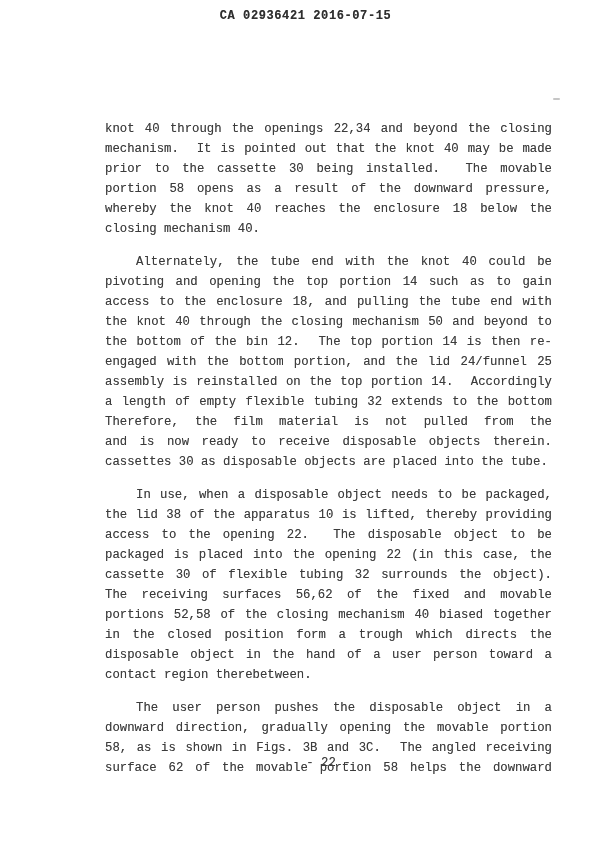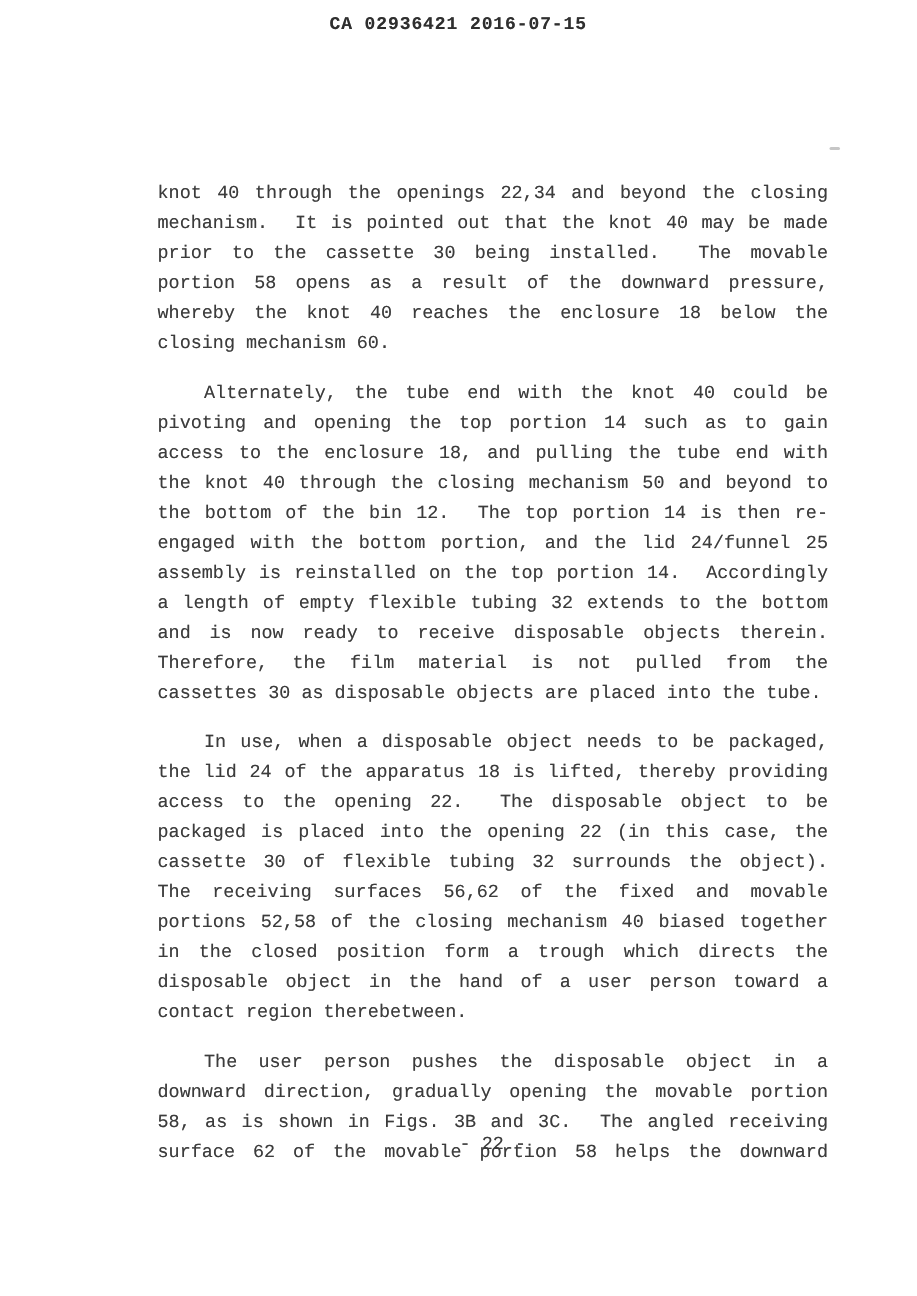--- a/index.html
+++ b/index.html
@@ -78,38 +78,38 @@
 
   <div class="speck"></div>
 
   <div class="body-text" id="text-body">
       <div class="para">
         <div class="line">knot 40 through the openings 22,34 and beyond the closing</div>
         <div class="line">mechanism.  It is pointed out that the knot 40 may be made</div>
         <div class="line">prior to the cassette 30 being installed.  The movable</div>
         <div class="line">portion 58 opens as a result of the downward pressure,</div>
         <div class="line">whereby the knot 40 reaches the enclosure 18 below the</div>
-        <div class="line last">closing mechanism 60.</div>
+        <div class="line last">closing mechanism 40.</div>
       </div>
       <div class="para">
         <div class="line first-indent">Alternately, the tube end with the knot 40 could be</div>
         <div class="line">pivoting and opening the top portion 14 such as to gain</div>
         <div class="line">access to the enclosure 18, and pulling the tube end with</div>
         <div class="line">the knot 40 through the closing mechanism 50 and beyond to</div>
         <div class="line">the bottom of the bin 12.  The top portion 14 is then re-</div>
         <div class="line">engaged with the bottom portion, and the lid 24/funnel 25</div>
         <div class="line">assembly is reinstalled on the top portion 14.  Accordingly</div>
         <div class="line">a length of empty flexible tubing 32 extends to the bottom</div>
+        <div class="line">Therefore, the film material is not pulled from the</div>
         <div class="line">and is now ready to receive disposable objects therein.</div>
-        <div class="line">Therefore, the film material is not pulled from the</div>
         <div class="line last">cassettes 30 as disposable objects are placed into the tube.</div>
       </div>
       <div class="para">
         <div class="line first-indent">In use, when a disposable object needs to be packaged,</div>
-        <div class="line">the lid 24 of the apparatus 18 is lifted, thereby providing</div>
+        <div class="line">the lid 38 of the apparatus 10 is lifted, thereby providing</div>
         <div class="line">access to the opening 22.  The disposable object to be</div>
         <div class="line">packaged is placed into the opening 22 (in this case, the</div>
         <div class="line">cassette 30 of flexible tubing 32 surrounds the object).</div>
         <div class="line">The receiving surfaces 56,62 of the fixed and movable</div>
         <div class="line">portions 52,58 of the closing mechanism 40 biased together</div>
         <div class="line">in the closed position form a trough which directs the</div>
         <div class="line">disposable object in the hand of a user person toward a</div>
         <div class="line last">contact region therebetween.</div>
       </div>
       <div class="para">

